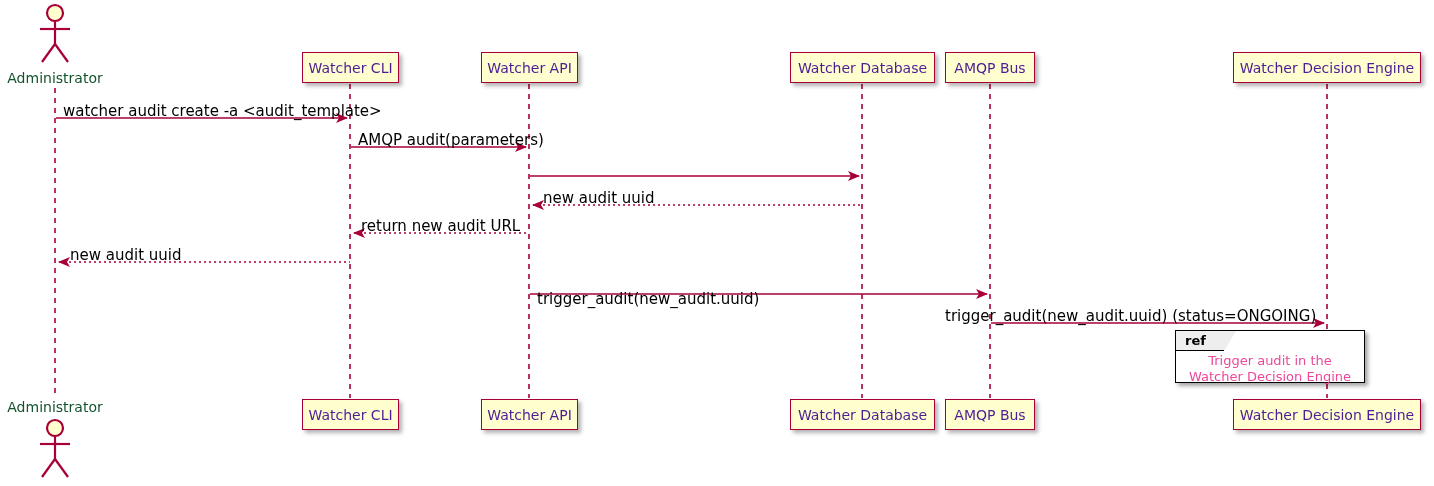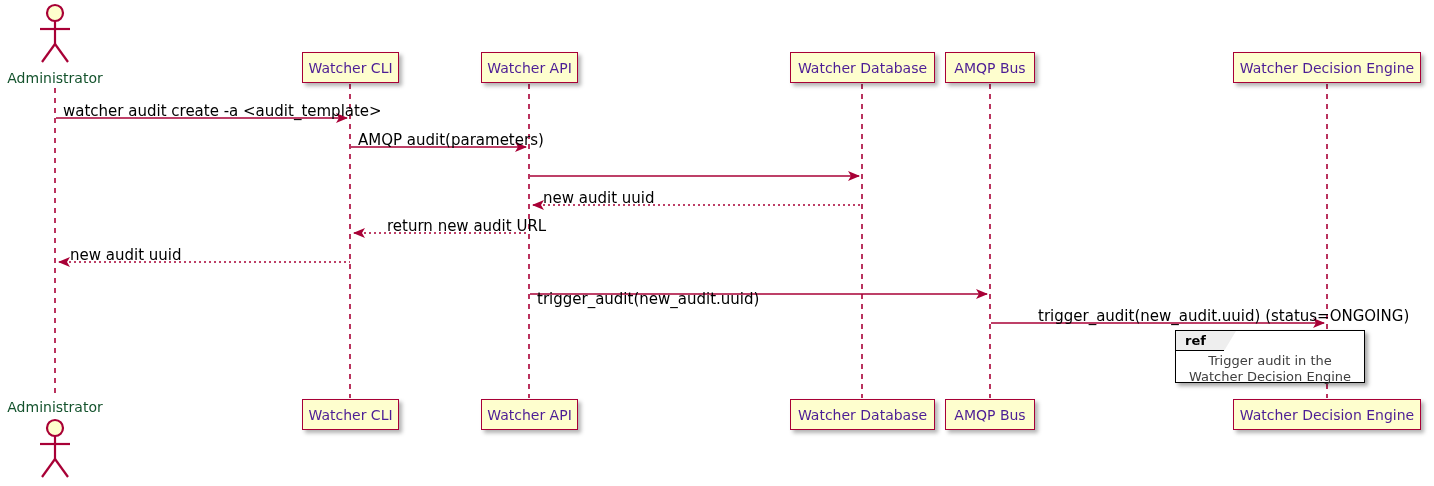--- a/index.html
+++ b/index.html
@@ -89,21 +89,21 @@
     border-bottom: 20px solid #FFFFFF;
   }
   .ref-body {
     position: absolute;
     left: 0;
     top: 22px;
     width: 100%;
     text-align: center;
     font-size: 13px;
     line-height: 16px;
-    color: #404040;
+    color: #ec4899;
   }
 </style>
 </head>
 <body>
 
 <div id="diagram">
 
   <svg id="svg-layer" viewBox="0 0 1434 486" xmlns="http://www.w3.org/2000/svg">
     <defs>
       <marker id="arrowRight" markerWidth="12" markerHeight="10" refX="11" refY="5" orient="auto" markerUnits="userSpaceOnUse">
@@ -182,24 +182,24 @@
   <div class="participant-box" style="left:945px; top:399px; width:90px; height:31px;">
     <span>AMQP Bus</span>
   </div>
   <div class="participant-box" style="left:1233px; top:399px; width:188px; height:31px;">
     <span>Watcher Decision Engine</span>
   </div>
 
   <div class="msg-label" style="left:63px; top:104px;">watcher audit create -a &lt;audit_template&gt;</div>
   <div class="msg-label" style="left:358px; top:133px;">AMQP audit(parameters)</div>
   <div class="msg-label" style="left:543px; top:191px;">new audit uuid</div>
-  <div class="msg-label" style="left:387px; top:219px;">return new audit URL</div>
+  <div class="msg-label" style="left:361px; top:219px;">return new audit URL</div>
   <div class="msg-label" style="left:70px; top:248px;">new audit uuid</div>
   <div class="msg-label" style="left:537px; top:292px;">trigger_audit(new_audit.uuid)</div>
-  <div class="msg-label" style="left:1038px; top:309px;">trigger_audit(new_audit.uuid) (status=ONGOING)</div>
+  <div class="msg-label" style="left:945px; top:309px;">trigger_audit(new_audit.uuid) (status=ONGOING)</div>
 
   <div class="ref-box" style="left:1175px; top:330px; width:190px; height:53px;">
     <div class="ref-tab">
       <span>ref</span>
     </div>
     <div class="ref-tab-notch"></div>
     <div class="ref-body">
       <div>Trigger audit in the</div>
       <div>Watcher Decision Engine</div>
     </div>

